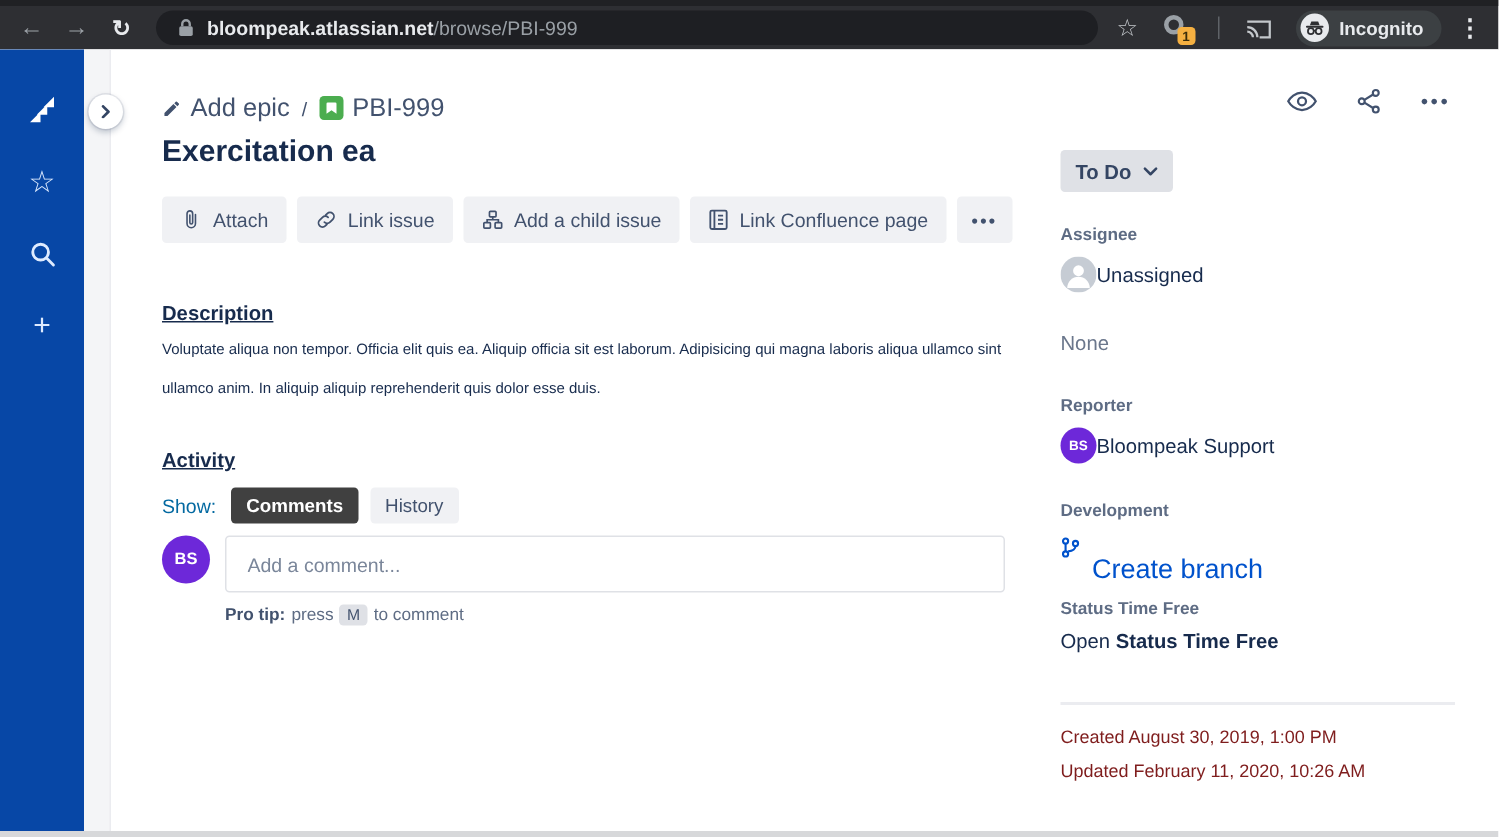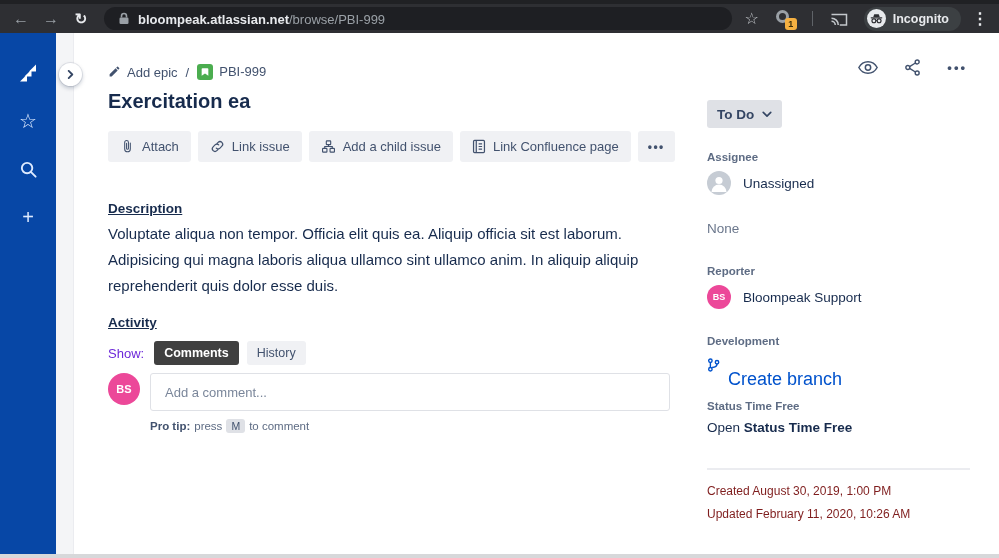--- a/index.html
+++ b/index.html
@@ -50,61 +50,61 @@
   .content { position:absolute; left:74px; top:0; width:925px; height:517px; background:#fff; }
 
   
   .page-actions { position:absolute; right:32px; top:26px; display:flex; gap:26px; align-items:center; }
   .pa-ic { display:flex; align-items:center; justify-content:center; color:#42526e; }
   .pa-more { color:#42526e; font-size:13px; letter-spacing:2px; font-weight:bold; }
 
   
   .main { position:absolute; left:34px; top:30px; width:575px; }
   .crumbs { display:flex; align-items:center; gap:8px; height:18px; margin-bottom:9px; }
-  .crumb-link { color:#42526e; font-size:13px; display:flex; gap:6px; }
+  .crumb-link { color:#42526e; font-size:17px; display:flex; align-items:center; gap:6px; }
   .crumb-sep { color:#42526e; font-size:13px; }
   .story-badge { width:16px; height:16px; border-radius:3px; background:#4bad4f; display:flex;
                  align-items:center; justify-content:center; }
   .title { font-size:20px; font-weight:bold; color:#172b4d; height:26px; margin-bottom:15px; }
 
   .toolbar { display:flex; gap:7px; height:42px; margin-bottom:28px; }
   .tb-btn { display:flex; align-items:center; gap:7px; background:#f0f1f4; border:none; border-radius:3px;
             padding:0 12px; font-family:inherit; font-size:13px; color:#42526e; height:31px; cursor:pointer; }
   .tb-more { padding:0 10px; font-size:12px; letter-spacing:1.5px; font-weight:bold; }
 
   .sec-head { font-size:13.5px; font-weight:bold; color:#172b4d; height:17px; margin-bottom:3px;text-decoration:underline; }
-  .desc-text { font-size:15px; color:#172b4d; line-height:26px; width:565px; margin-bottom:16px; }
+  .desc-text { font-size:10px; color:#172b4d; line-height:26px; width:565px; margin-bottom:26px; }
 
   .activity-head { margin-bottom:8px; }
   .show-row { display:flex; align-items:center; gap:8px; height:26px; margin-bottom:7px; }
-  .show-label { font-size:13px; color:#6d28d9; margin-right:2px; }
+  .show-label { font-size:13px; color:#0369a1; margin-right:2px; }
   .pill-btn { border:none; border-radius:3px; font-family:inherit; font-size:12.5px; height:24px;
               padding:0 10px; cursor:pointer; }
   .pill-sel { background:#404040; color:#fff; font-weight:bold; }
   .pill-unsel { background:#f0f1f4; color:#42526e; }
 
   .comment-row { display:flex; gap:10px; margin-bottom:8px; }
-  .avatar { border-radius:50%; background:#ec4899; color:#fff; font-weight:bold;
+  .avatar { border-radius:50%; background:#6d28d9; color:#fff; font-weight:bold;
             display:flex; align-items:center; justify-content:center; flex:0 0 auto; }
   .av-32 { width:32px; height:32px; font-size:11px; }
   .av-24 { width:24px; height:24px; font-size:9px; }
   .comment-input { width:520px; height:38px; border:1px solid #dfe1e6; border-radius:3px;
                    font-family:inherit; font-size:13px; color:#172b4d; padding:0 14px; outline:none; }
   .comment-input::placeholder { color:#7a869a; }
   .pro-tip { margin-left:42px; font-size:11.5px; color:#5e6c84; display:flex; align-items:center; gap:4px; }
   .pro-tip b { color:#42526e; font-size:11.5px; }
   .keycap { background:#dfe1e6; border-radius:3px; padding:1px 5px; color:#42526e; font-size:10.5px; }
 
   
   .side { position:absolute; left:633px; top:67px; width:263px; }
   .status-btn { display:inline-flex; align-items:center; gap:8px; background:#dfe1e6; border:none;
                 border-radius:3px; height:28px; padding:0 10px; font-family:inherit; font-size:13.5px;
                 font-weight:bold; color:#344563; cursor:pointer; margin-bottom:23px; }
   .fld-label { font-size:11.5px; font-weight:bold; color:#5e6c84; height:14px; }
-  .fld-row { display:flex; align-items:center; gap:12px; height:28px; font-size:13.5px; color:#172b4d; }
+  .fld-row { display:flex; align-items:center; gap:0; height:28px; font-size:13.5px; color:#172b4d; }
   .muted-val { font-size:13.5px; color:#6b778c; height:20px; }
   .link-row { display:flex; align-items:center; gap:8px; height:20px; }
   .link { color:#0052cc; font-size:18px; cursor:pointer;margin-top:28px; }
   .cf-value { font-size:13.5px; color:#172b4d; height:20px; }
   .cf-value b { font-size:13.5px; }
   .side-divider { border-top:2px solid #ebecf0; margin-bottom:14px; }
   .ts { font-size:12px; color:#7f1d1d; height:18px; margin-bottom:5px; } .mb4{margin-bottom:4px;} .mb6{margin-bottom:6px;}
   .mb10{margin-bottom:10px;} .mb24{margin-bottom:24px;} .mb25{margin-bottom:25px;} .mb28{margin-bottom:28px;}
 
   .bottom-strip { position:absolute; left:0; bottom:0; width:999px; height:4px; background:#d7d8da; }

